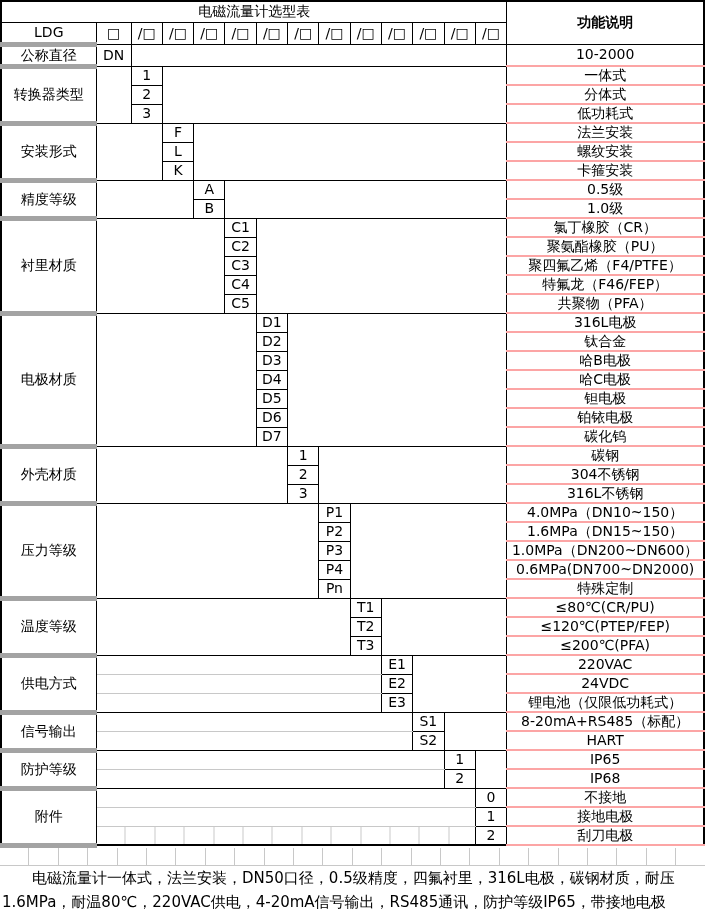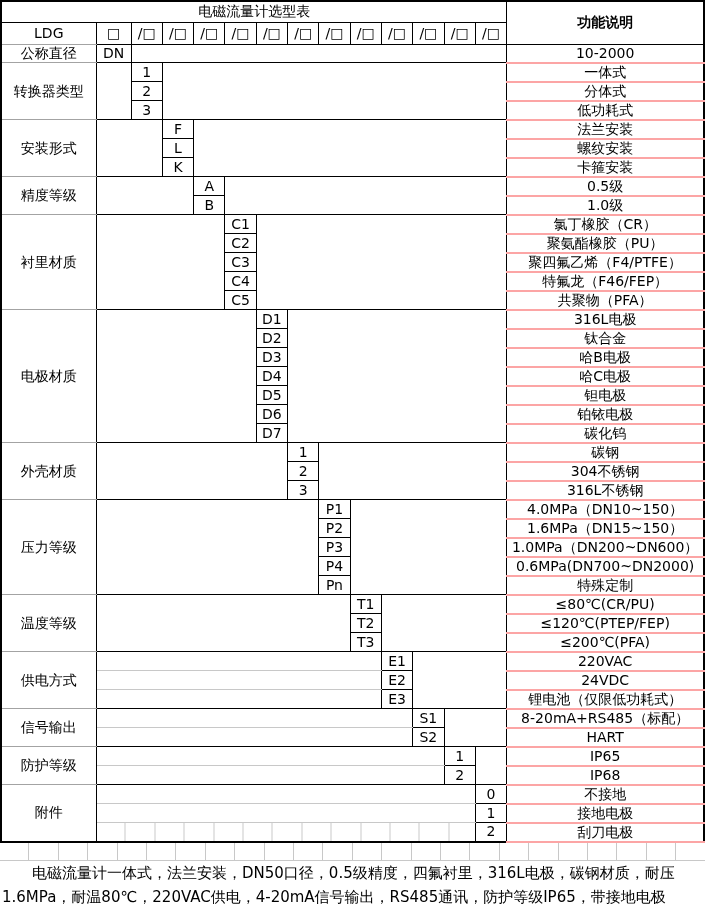--- a/index.html
+++ b/index.html
@@ -10,21 +10,21 @@
   table.sel td {
     padding:0; font-size:14px; line-height:17px; text-align:center; vertical-align:middle;
     overflow:hidden; white-space:nowrap;
   }
   tr.hr1 { height:21px; }
   tr.hr2 { height:22px; }
   tr.r   { height:18.7px; }
 
   td.title-cell { font-size:15px; border-bottom:1px solid #000; padding-left:95px; }
   td.fn-hdr    { font-size:15px; border-left:1px solid #000; border-bottom:1px solid #000;font-weight:bold; }
-  td.lbl  { font-size:15px; text-align:left; padding-left:4px; border-right:1px solid #000; border-bottom:1px solid #a3a3a3; }
+  td.lbl  { font-size:15px; text-align:left; padding-left:4px; border-right:1px solid #000; border-bottom:5px solid #a3a3a3; }
   td.ldg  { padding-left:12px; }
   td.box  { border:1px solid #000; font-size:15px; }
   td.code { border:1px solid #000; }
   td.desc { border-left:1px solid #000; border-bottom:2px solid #fca5a5; }
   td.fill { border-bottom:1px solid #000; }
   td.fill.gl { border-bottom:1px solid #c8c8c8; }
   td.fill.gl.secend { border-bottom:1px solid #000; }
   td.aleft { text-align:left; padding-left:3px;margin-top:34px; }
   td.vgrid { background-image:repeating-linear-gradient(90deg, transparent 0, transparent 28.4px, #c8c8c8 28.4px, #c8c8c8 29.4px); }
 

